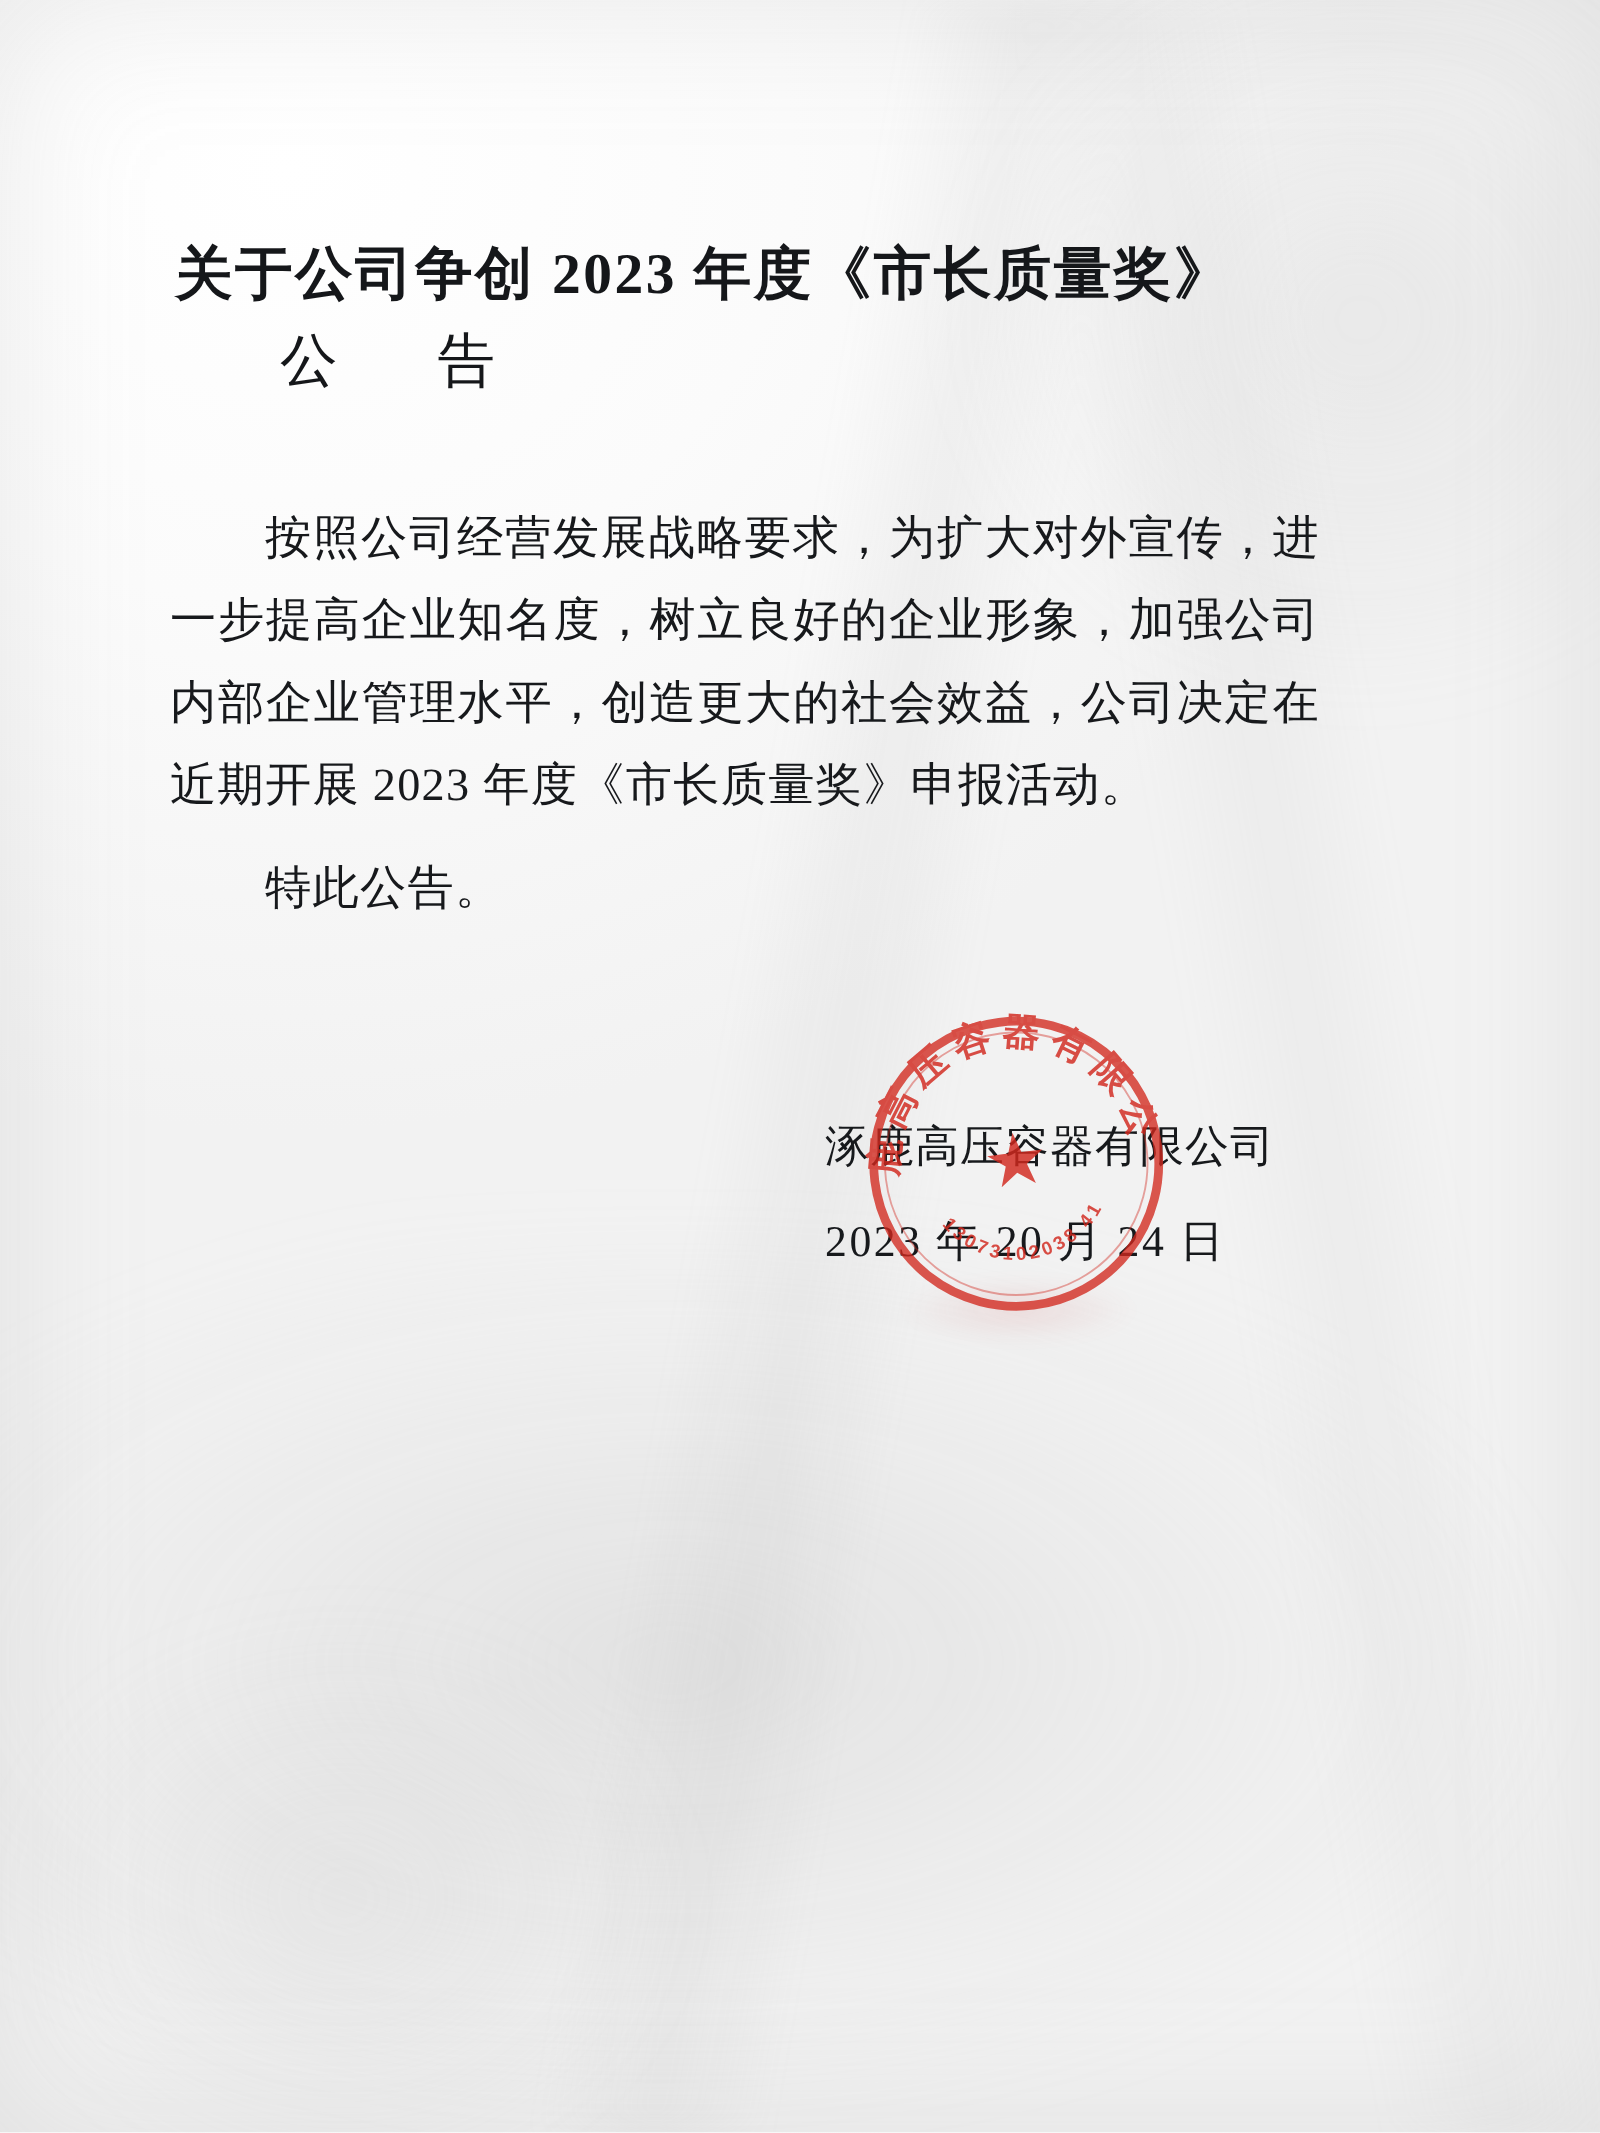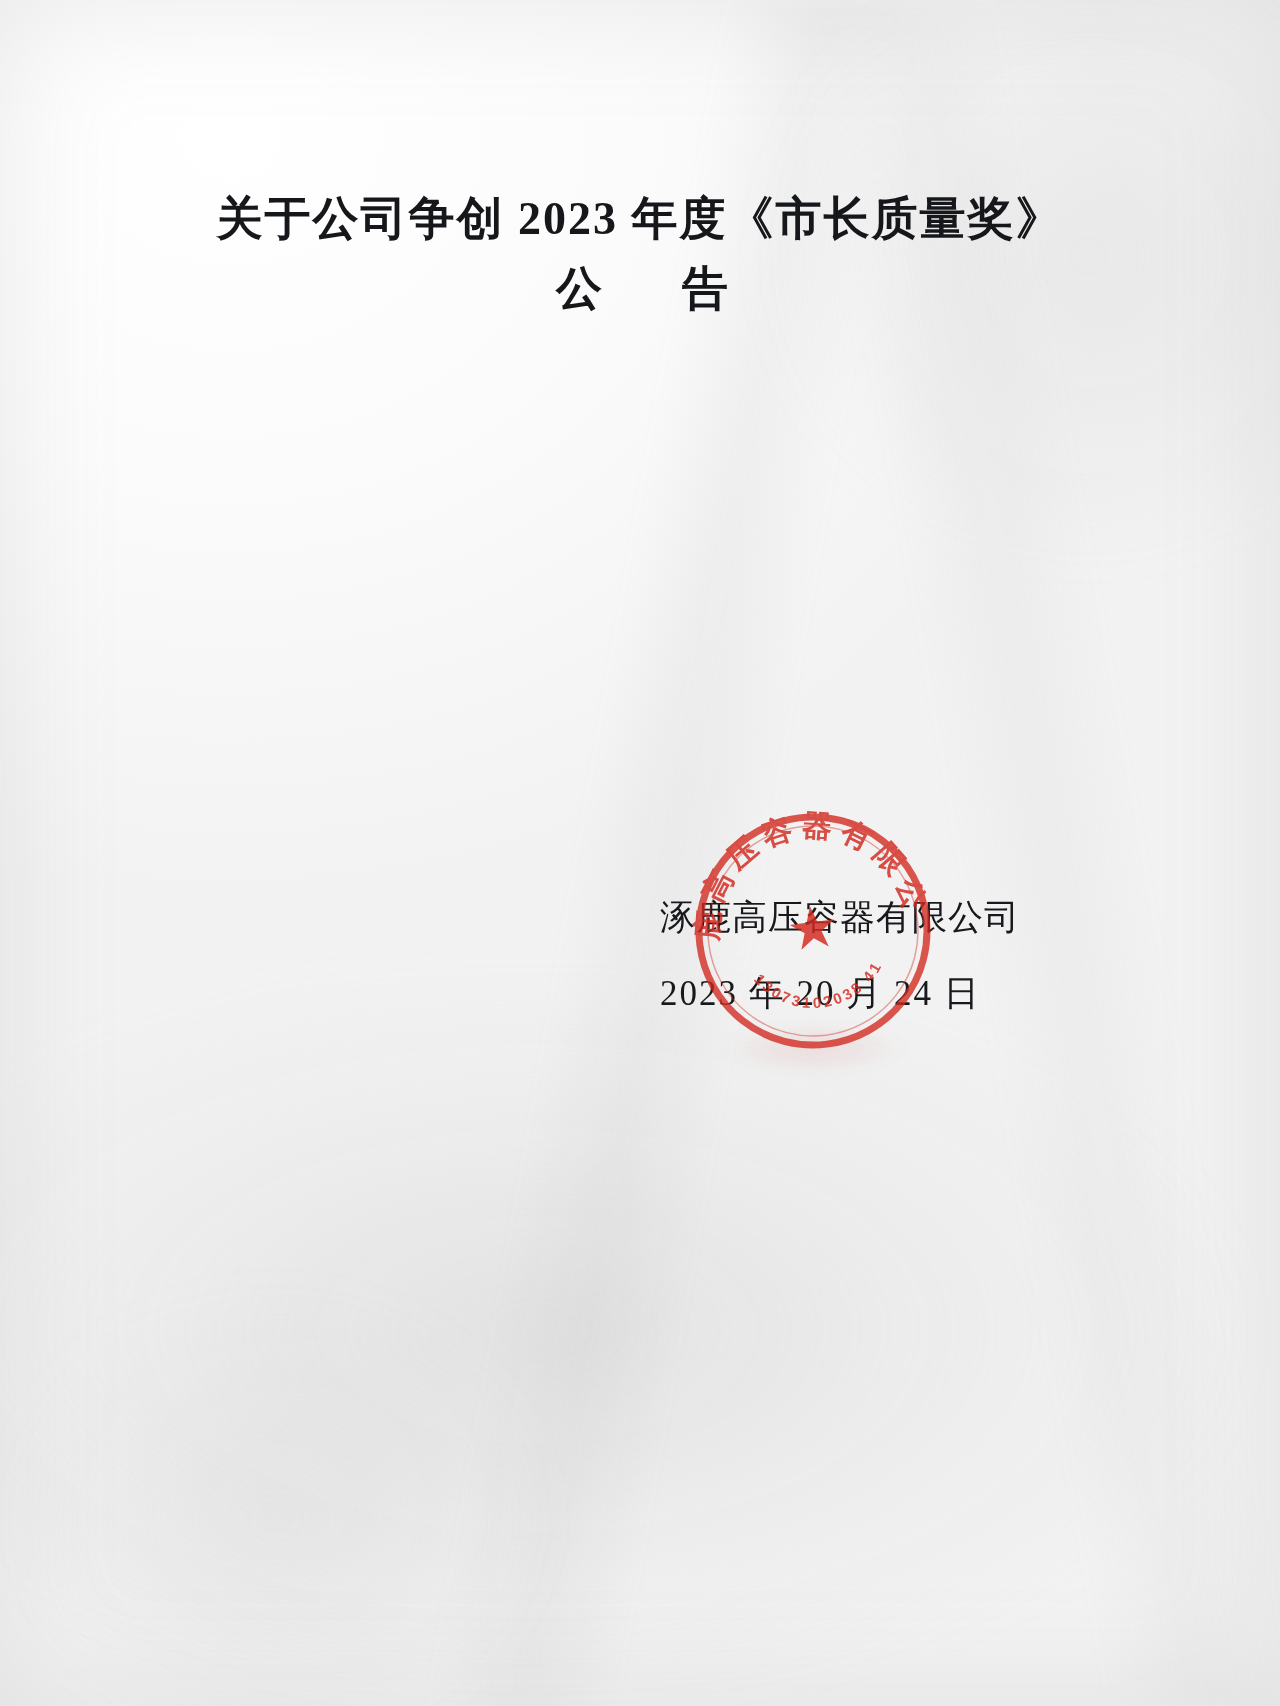--- a/index.html
+++ b/index.html
@@ -81,34 +81,34 @@
     top: 0;
     width: 1280px;
     height: 1706px;
   }
 
   .title-block {
     position: absolute;
     left: 140px;
     top: 190px;
     width: 1000px;
-    text-align: center;
+    text-align: left;
     color: #15171a;
   }
   .title-line1 {
     font-size: 46px;
     font-weight: bold;
     letter-spacing: 2px;
     line-height: 1.25;
     white-space: nowrap;
   }
   .title-line2 {
     margin-top: 10px;
     font-size: 46px;
-    font-weight: bold;
+    font-weight: normal;
     letter-spacing: 80px;
     text-indent: 80px;
     padding-left: 4px;
   }
 
   .body-block {
     position: absolute;
     left: 136px;
     top: 398px;
     width: 920px;
@@ -181,20 +181,24 @@
   <div class="shade-c"></div>
   <div class="crease"></div>
 
   <div class="doc">
 
     <div class="title-block">
       <div class="title-line1">关于公司争创 2023 年度《市长质量奖》</div>
       <div class="title-line2">公告</div>
     </div>
 
+    <div class="body-block">
+      <p class="para">按照公司经营发展战略要求，为扩大对外宣传，进一步提高企业知名度，树立良好的企业形象，加强公司内部企业管理水平，创造更大的社会效益，公司决定在近期开展 2023 年度《市长质量奖》申报活动。</p>
+      <p class="para last">特此公告。</p>
+    </div>
 
     <div class="sign-block">
       <div class="sign-company">涿鹿高压容器有限公司</div>
       <div class="sign-date">2023 年 20 月 24 日</div>
     </div>
 
     <div class="seal-smudge"></div>
 
     <div class="seal">
       <svg width="250" height="250" viewBox="0 0 250 250" xmlns="http://www.w3.org/2000/svg">

